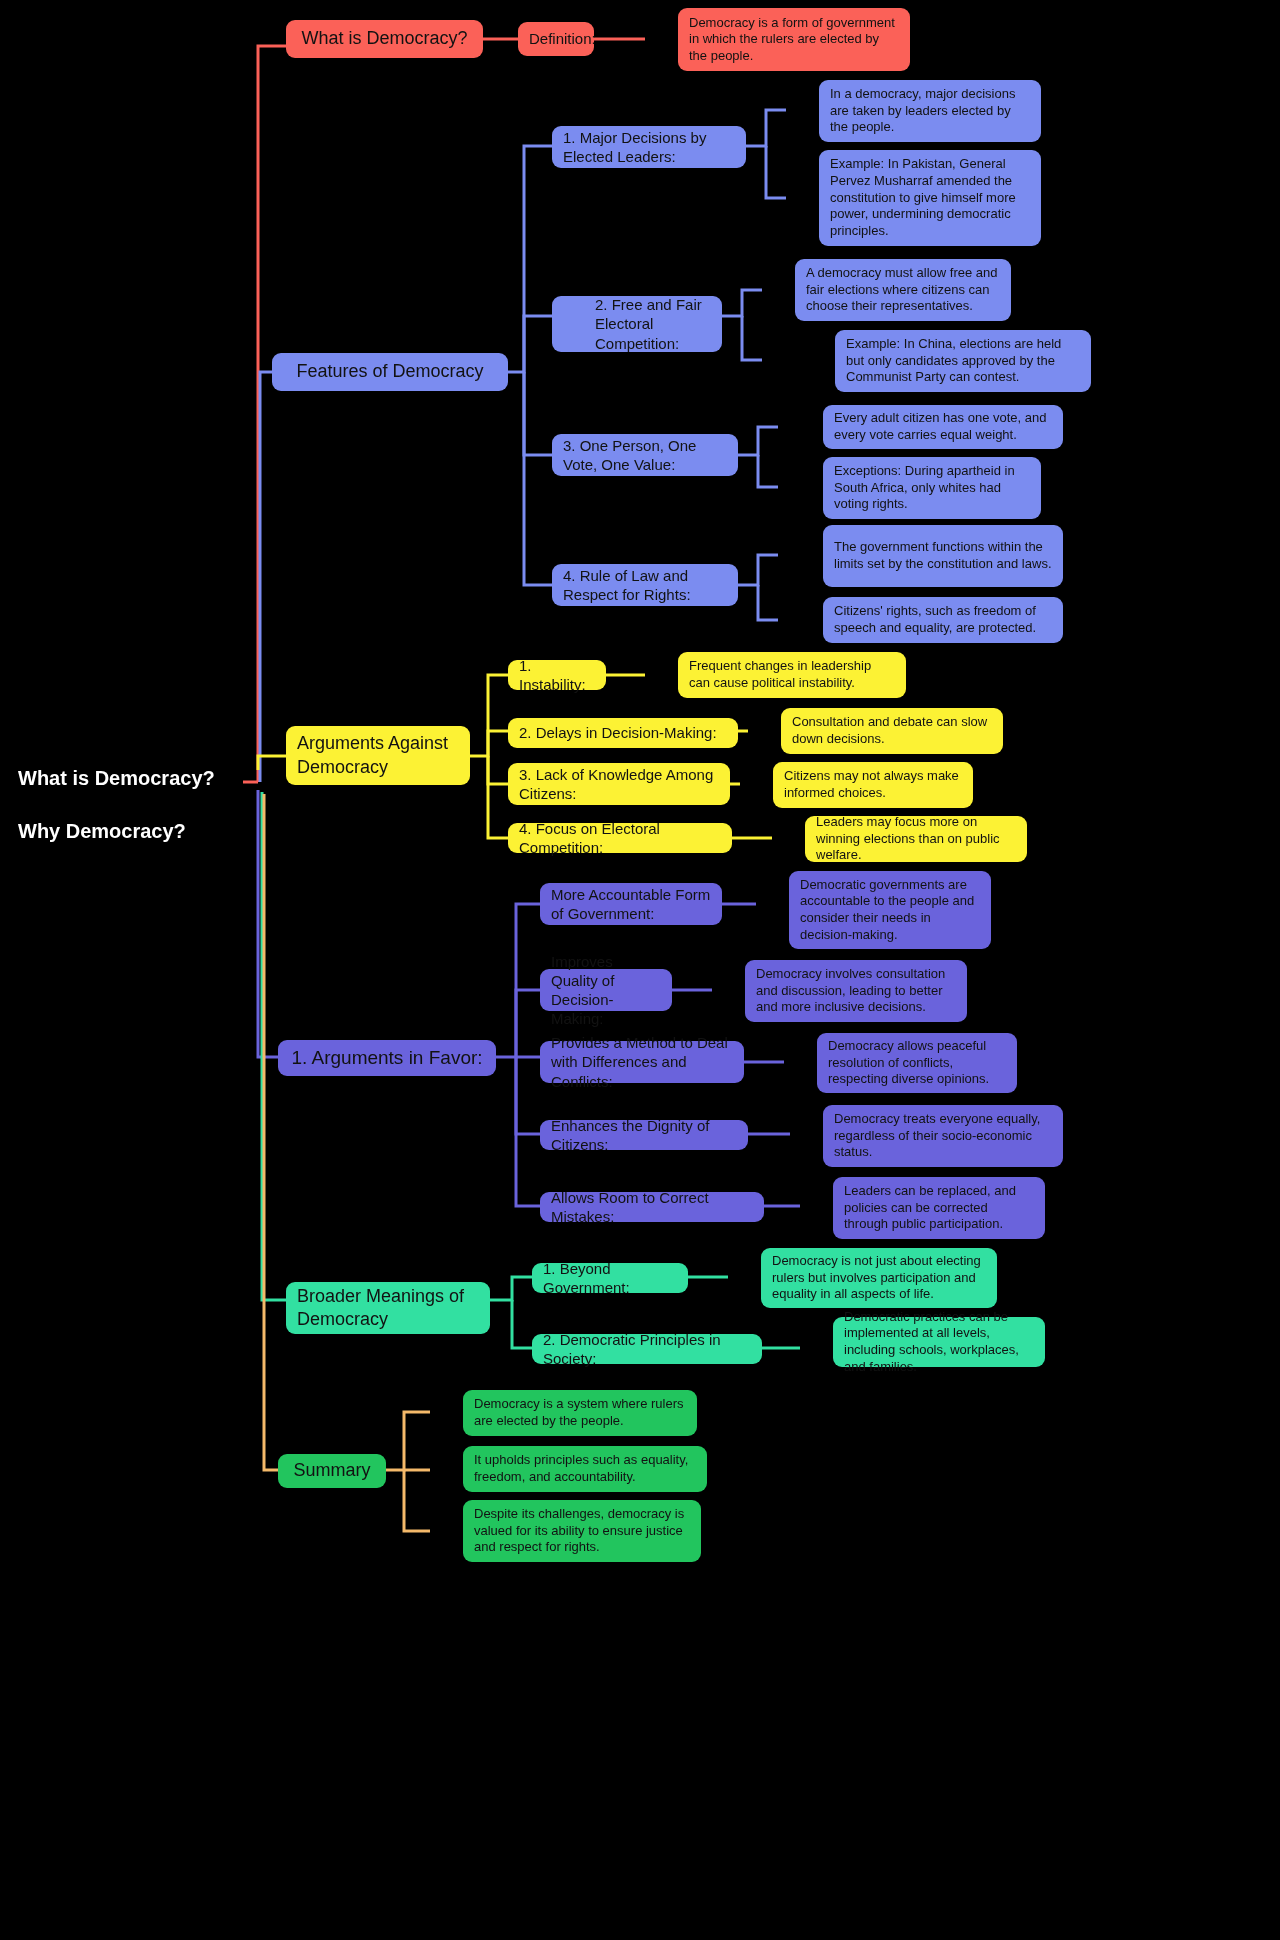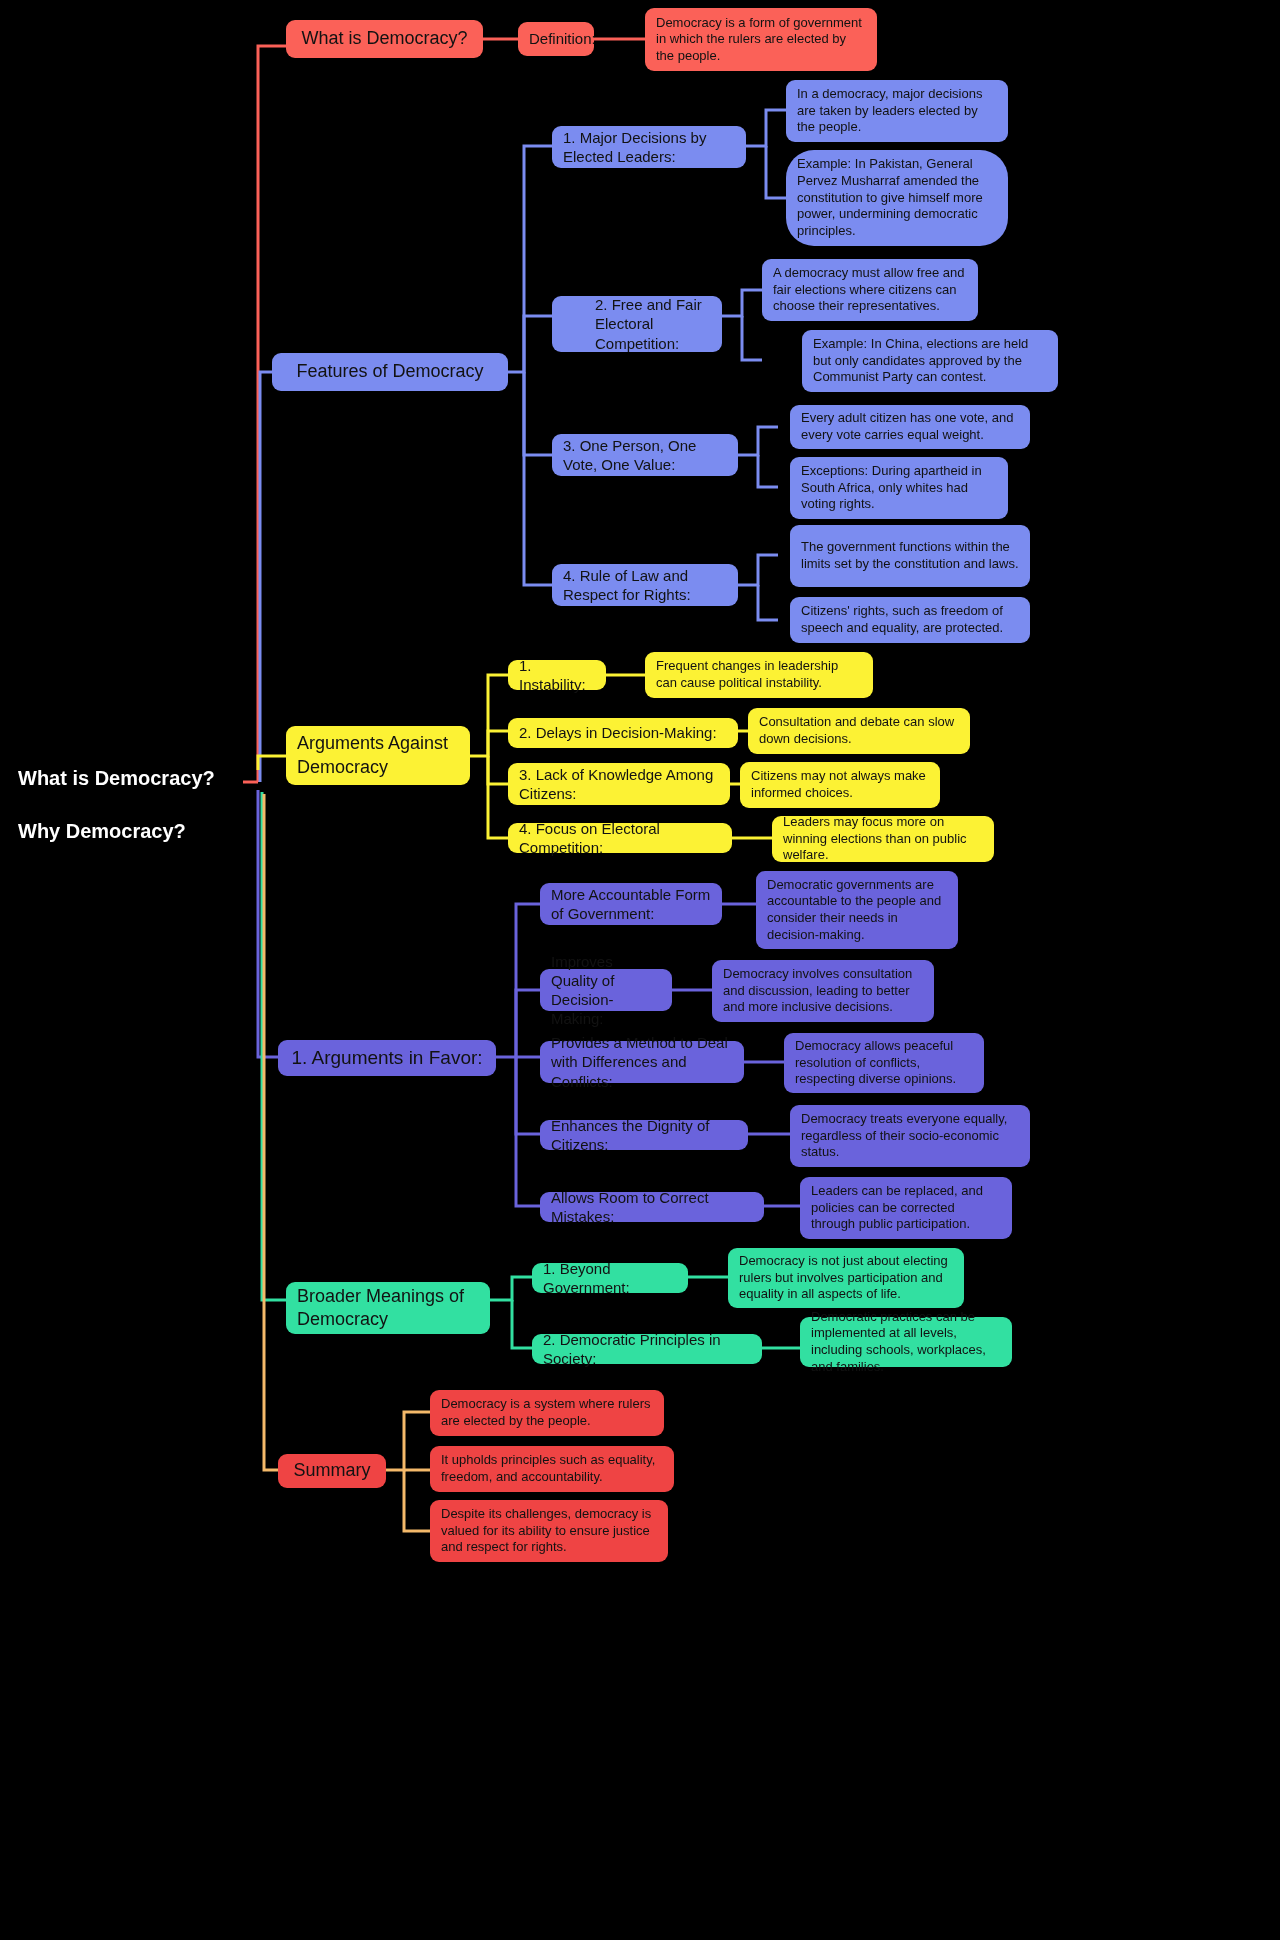--- a/index.html
+++ b/index.html
@@ -27,26 +27,26 @@
     font-size:20px;font-weight:bold;line-height:1.32;
     padding:9px 12px;
   }
 
   
   .red   {background:#fb6158;}
   .blue  {background:#7b8cf0;}
   .yellow{background:#fcf234;}
   .purple{background:#6a63dc;}
   .green {background:#32e0a1;}
-  .orange{background:#ef4444;}
+  .orange{background:#22c55e;}
 
   
   .lvl1{font-size:18px;}
   .lvl2{font-size:15px;}
-  .leaf{font-size:13px;}
+  .leaf{font-size:13px;margin-left:33px;}
   .lvl1.big{font-size:19px;}
 
   
   .logo{
     position:absolute;left:6px;top:4px;width:196px;height:62px;
     background:#fff;border:1px solid #d9d06a;border-radius:2px;
     display:flex;align-items:center;gap:8px;padding-left:10px;
     box-sizing:border-box;
   }
   .logo .mark{position:relative;width:40px;height:40px;flex:0 0 40px;}
@@ -144,21 +144,21 @@
   <div class="node blue lvl1" style="left:272px;top:353px;width:236px;height:38px;justify-content:center;">
     <span style="text-align:center;">Features of Democracy</span>
   </div>
 
   <div class="node blue lvl2" style="left:552px;top:126px;width:194px;height:42px;">
     <span>1. Major Decisions by Elected Leaders:</span>
   </div>
   <div class="node blue leaf" style="left:786px;top:80px;width:222px;height:62px;">
     <span>In a democracy, major decisions are taken by leaders elected by the people.</span>
   </div>
-  <div class="node blue leaf" style="left:786px;top:150px;width:222px;height:96px;border-radius:28px;">
+  <div class="node blue leaf" style="left:786px;top:150px;width:222px;height:96px;">
     <span>Example: In Pakistan, General Pervez Musharraf amended the constitution to give himself more power, undermining democratic principles.</span>
   </div>
 
   <div class="node blue lvl2" style="left:552px;top:296px;width:170px;height:56px;padding-left:43px;">
     <span>2. Free and Fair Electoral Competition:</span>
   </div>
   <div class="node blue leaf" style="left:762px;top:259px;width:216px;height:62px;">
     <span>A democracy must allow free and fair elections where citizens can choose their representatives.</span>
   </div>
   <div class="node blue leaf" style="left:802px;top:330px;width:256px;height:62px;">

